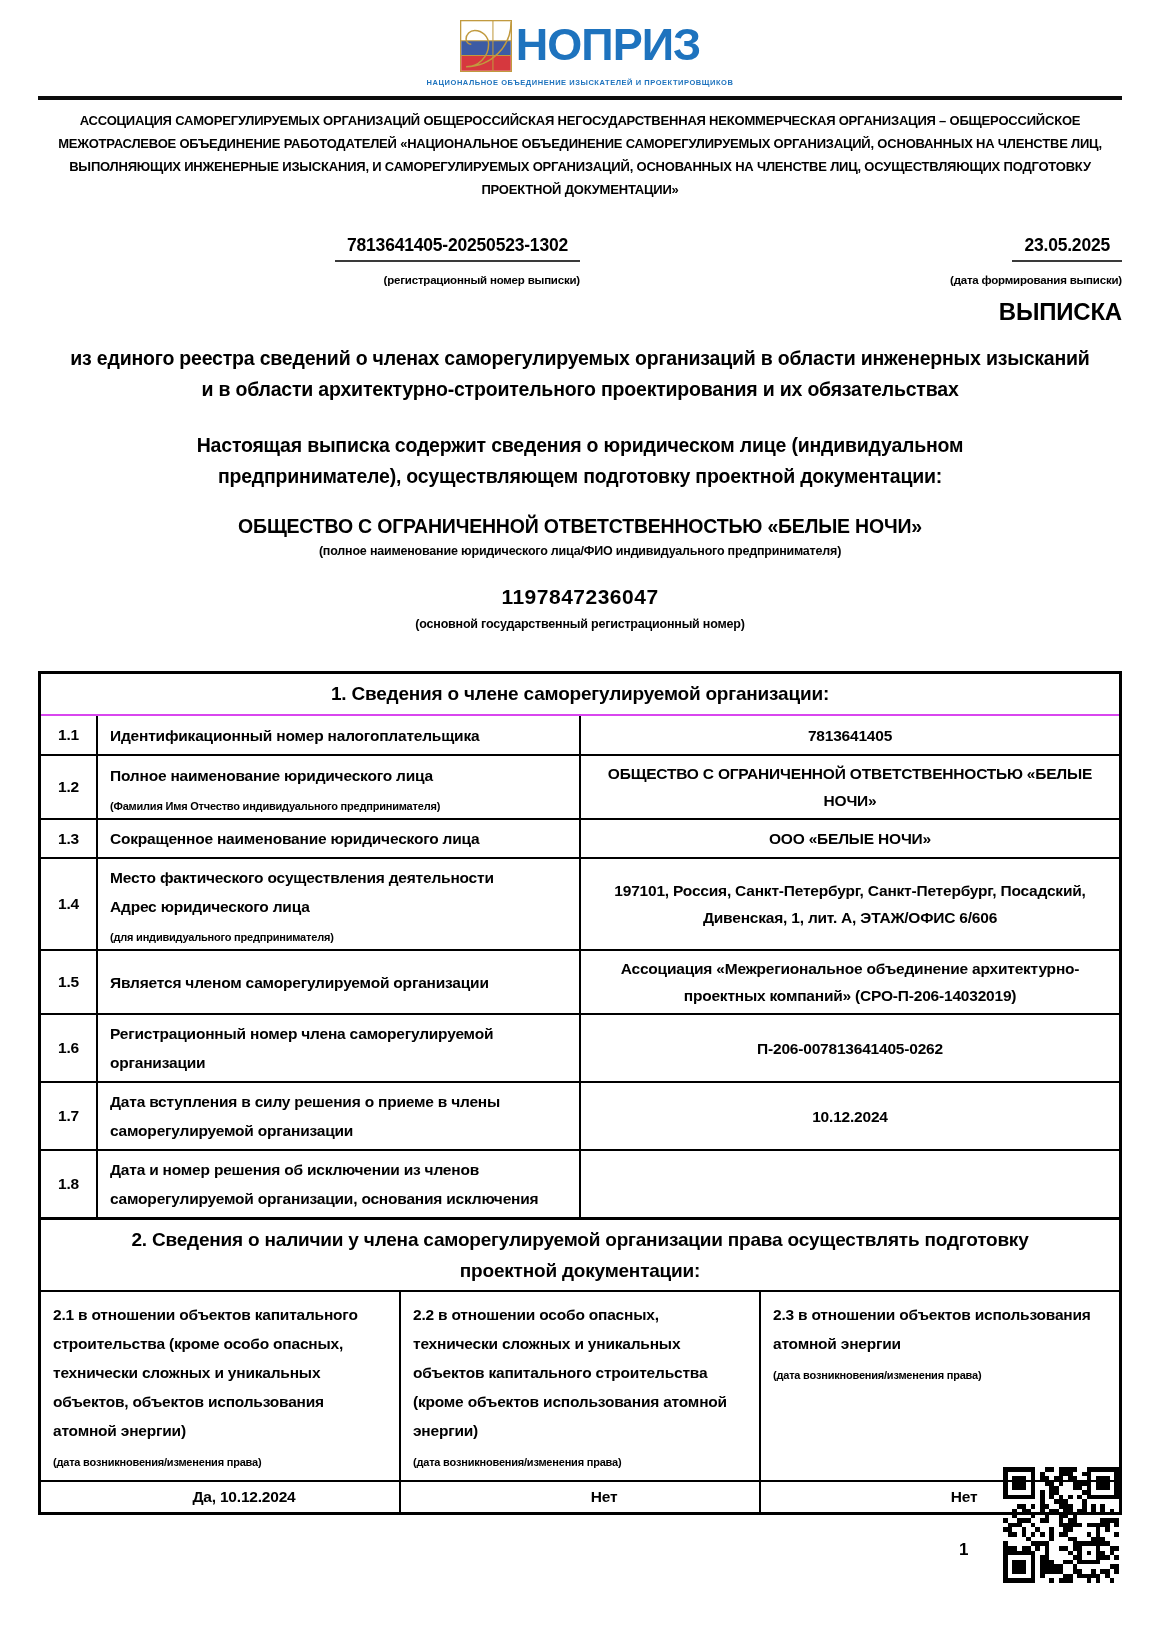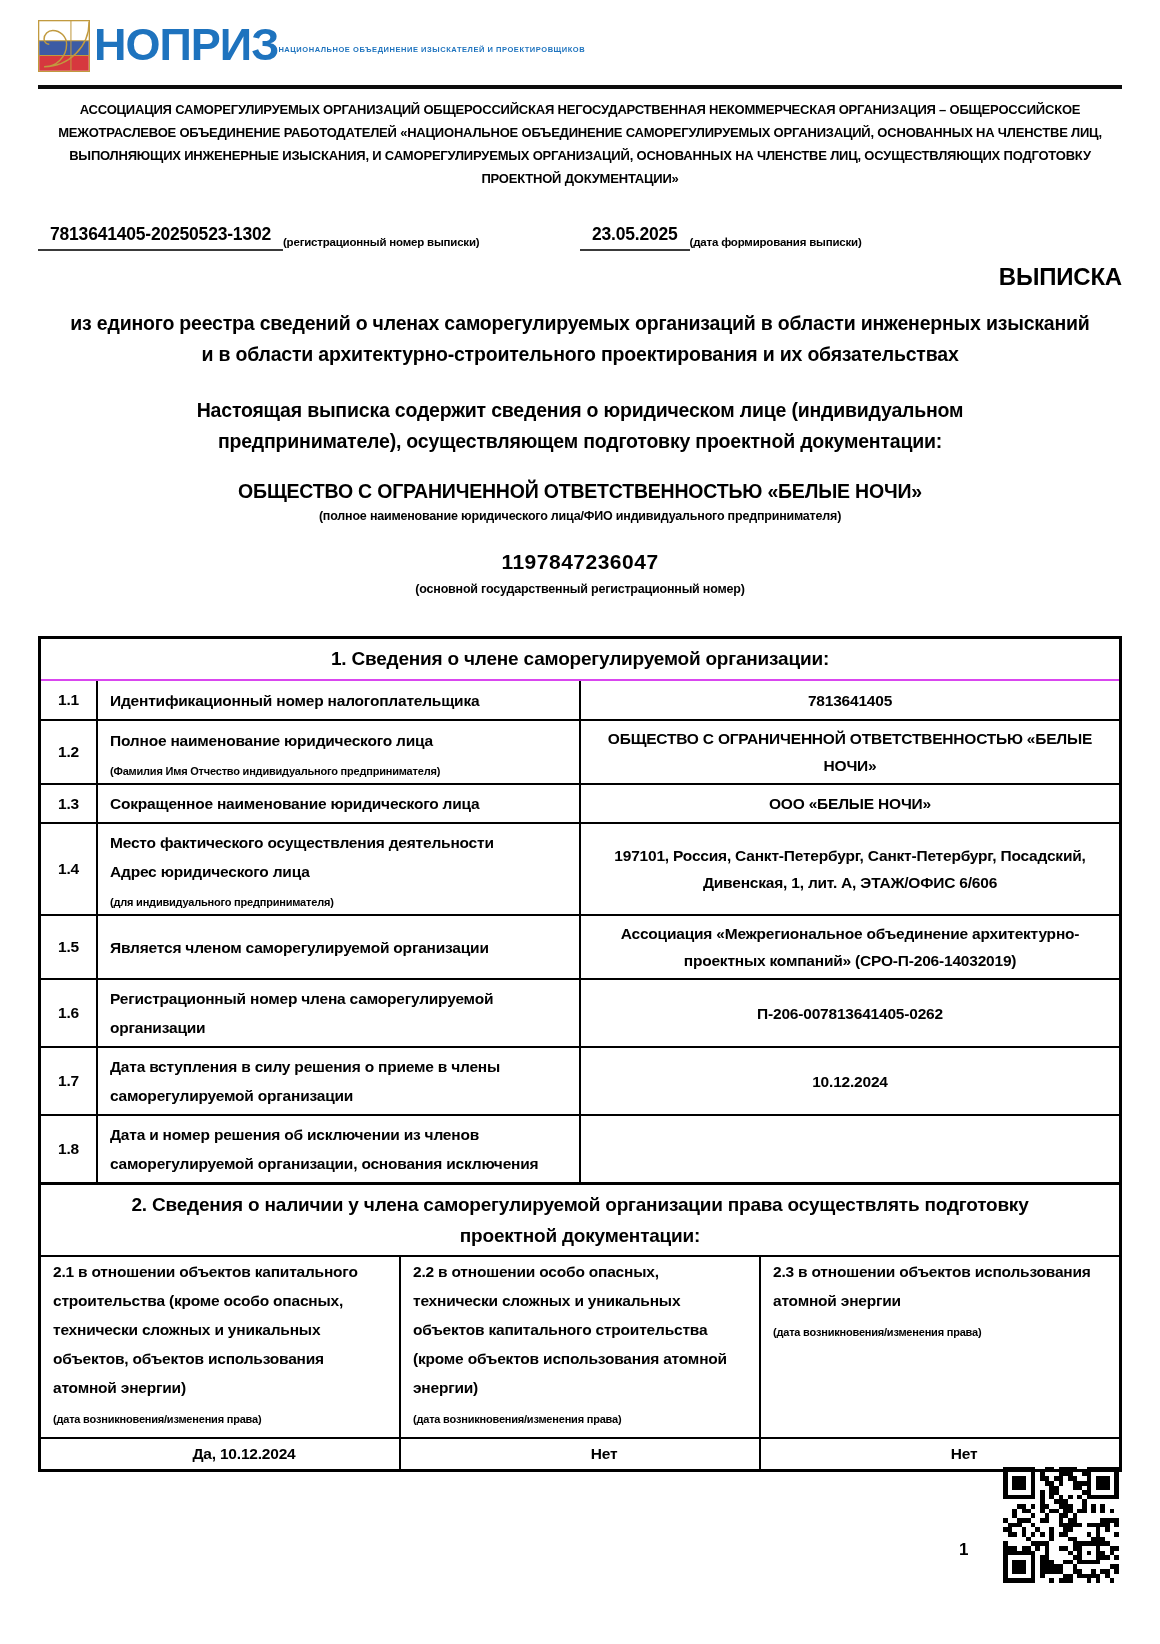--- a/index.html
+++ b/index.html
@@ -5,32 +5,32 @@
   * { margin:0; padding:0; box-sizing:border-box; }
   html,body { background:#fff; }
   body {
     width:1160px; height:1644px; overflow:hidden;
     font-family:"Liberation Sans","DejaVu Sans",sans-serif;
     font-weight:bold; color:#000; letter-spacing:-0.2px;
   }
   .page { position:relative; width:1160px; height:1644px; padding:0 38px; }
 
   
-  .logo-block { padding-top:20px; display:flex; align-items:center; }
+  .logo-block { padding-top:20px; display:flex; flex-direction:column; align-items:center; }
   .logo-row { display:flex; align-items:flex-start; gap:4px; }
   .logo-text { color:#1e73be; font-size:45px; font-weight:bold; line-height:50px; letter-spacing:-1px; }
   .logo-tagline { color:#1e73be; font-size:7.5px; letter-spacing:0.55px; margin-top:2px; align-self:center; }
 
   .rule { margin-top:9px; height:4px; background:#0d0d0d; }
 
   
   .association { margin-top:9px; text-align:center; font-size:13px; line-height:23px; padding:0 6px; }
 
   .reg-row { margin-top:34px; display:flex; }
-  .reg-col { flex:1; display:flex; flex-direction:row; align-items:flex-start; }
+  .reg-col { flex:1; display:flex; flex-direction:column; align-items:flex-end; }
   .reg-value { font-size:17.5px; border-bottom:2.5px solid #3a3a3a; padding:0 12px 4px; }
   .reg-caption { font-size:11.5px; margin-top:12px; }
 
   .doc-title { margin-top:12px; text-align:right; font-size:24px; }
   .doc-subtitle { margin-top:17px; text-align:center; font-size:19.5px; line-height:31px; padding:0 28px; }
 
   .intro { margin-top:25px; text-align:center; font-size:19.5px; line-height:31px; width:800px; margin-left:auto; margin-right:auto; }
   .company { margin-top:23px; text-align:center; font-size:19.5px; }
   .small-caption { margin-top:6px; text-align:center; font-size:12.5px; }
   .ogrn { margin-top:27px; text-align:center; font-size:21px; letter-spacing:0.5px; }
@@ -41,21 +41,21 @@
   .t1-row { display:flex; border-bottom:2px solid #000; }
   .c-num { flex:0 0 57px; border-right:2px solid #000; display:flex; align-items:center; justify-content:center; font-size:15.5px; }
   .c-label { flex:0 0 483px; border-right:2px solid #000; padding:4px 12px; font-size:15.5px; line-height:29px; display:flex; flex-direction:column; justify-content:center; }
   .c-value { flex:1; display:flex; align-items:center; justify-content:center; text-align:center; font-size:15.5px; line-height:27px; padding:4px 14px; }
   .lbl-line:empty { display:none; }
   .cell-note { font-size:11px; line-height:15px; margin-top:9px; }
   .cell-note:empty { display:none; }
 
   .t2-title { border-bottom:2px solid #000; border-top:1px solid #000; text-align:center; font-size:19px; line-height:31px; padding:4px 50px; }
   .t2-cols { display:flex; }
-  .t2-col { flex:1 1 0; border-right:2px solid #000; padding:0 12px 10px; font-size:15.5px; line-height:29px; min-height:151px; }
+  .t2-col { flex:1 1 0; border-right:2px solid #000; padding:8px 12px 10px; font-size:15.5px; line-height:29px; min-height:151px; }
   .t2-col:last-child { border-right:none; }
   .t2-note { display:block; font-size:11px; line-height:15px; margin-top:10px; }
   .t2-vals { display:flex; border-top:2px solid #000; }
   .t2-val { flex:1 1 0; border-right:2px solid #000; text-align:center; font-size:15.5px; padding:6px 4px;margin-left:48px; }
   .t2-val:last-child { border-right:none; }
 
   
   .page-num { position:absolute; left:959px; top:1540px; font-size:17px; }
   .qr { position:absolute; left:1003px; top:1467px; }
 </style>

